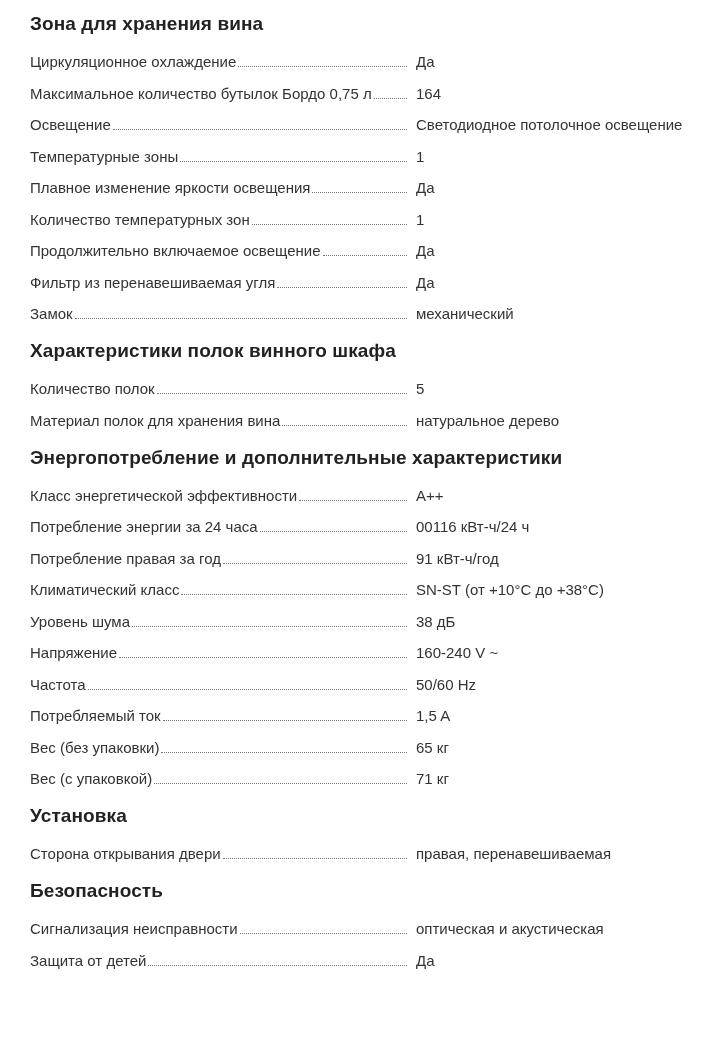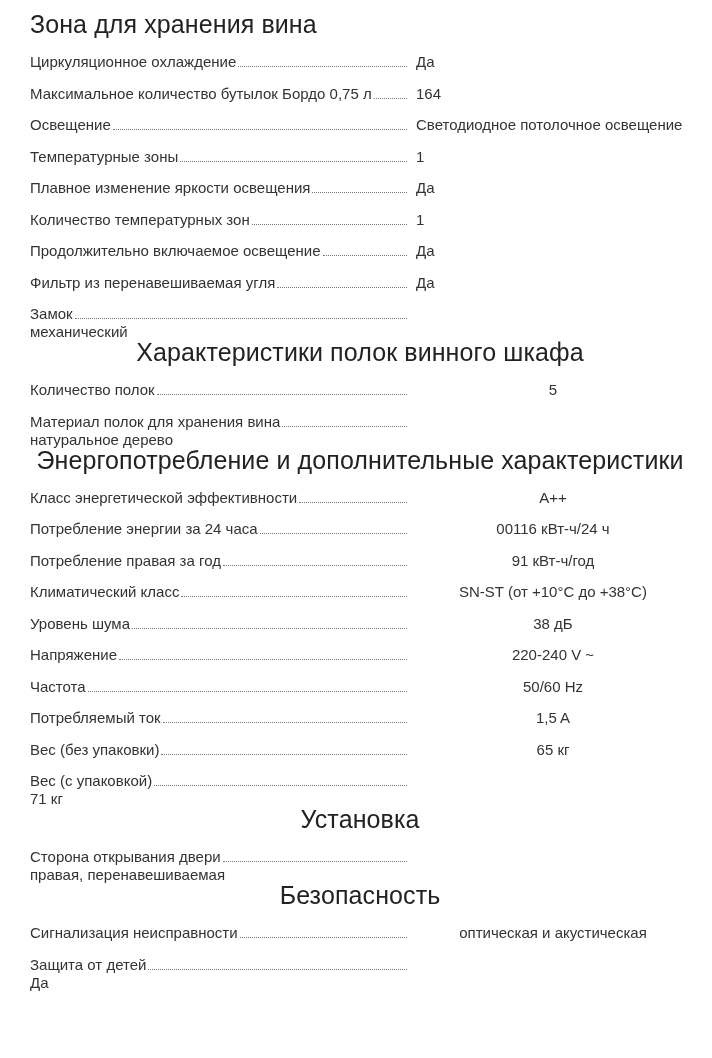--- a/index.html
+++ b/index.html
@@ -14,37 +14,37 @@
   }
   body {
     width: 712px;
     min-height: 1058px;
     padding: 13px 22px 28px 30px;
     font-family: "Liberation Sans", "DejaVu Sans", sans-serif;
     font-size: 15px;
     color: var(--text-color);
   }
   .spec-section + .spec-section {
-    text-align: center;
+    margin-top: 17px;
   }
   .section-title {
-    font-size: 25px;
+    font-size: 19px;
     line-height: 22px;
-    font-weight: 400;
+    font-weight: 700;
     color: var(--heading-color);
     margin-bottom: 18px;
     letter-spacing: 0.1px;
   }
   .spec-row {
     display: flex;
     align-items: baseline;
     line-height: 18px;
     margin-bottom: 13.5px;
   }
-  .spec-row:last-child { margin-bottom: 0; flex-direction: column; }
+  .spec-row:last-child { margin-bottom: 0; }
   .label-area {
     display: flex;
     align-items: baseline;
     width: 386px;
     flex-shrink: 0;
   }
   .spec-label {
     white-space: nowrap;
   }
   .leader {
@@ -202,21 +202,21 @@
       <span class="leader"></span>
     </span>
     <span class="spec-value">38 дБ</span>
   </div>
 
   <div class="spec-row">
     <span class="label-area">
       <span class="spec-label">Напряжение</span>
       <span class="leader"></span>
     </span>
-    <span class="spec-value">220-240 V ~</span>
+    <span class="spec-value">160-240 V ~</span>
   </div>
 
   <div class="spec-row">
     <span class="label-area">
       <span class="spec-label">Частота</span>
       <span class="leader"></span>
     </span>
     <span class="spec-value">50/60 Hz</span>
   </div>
 

